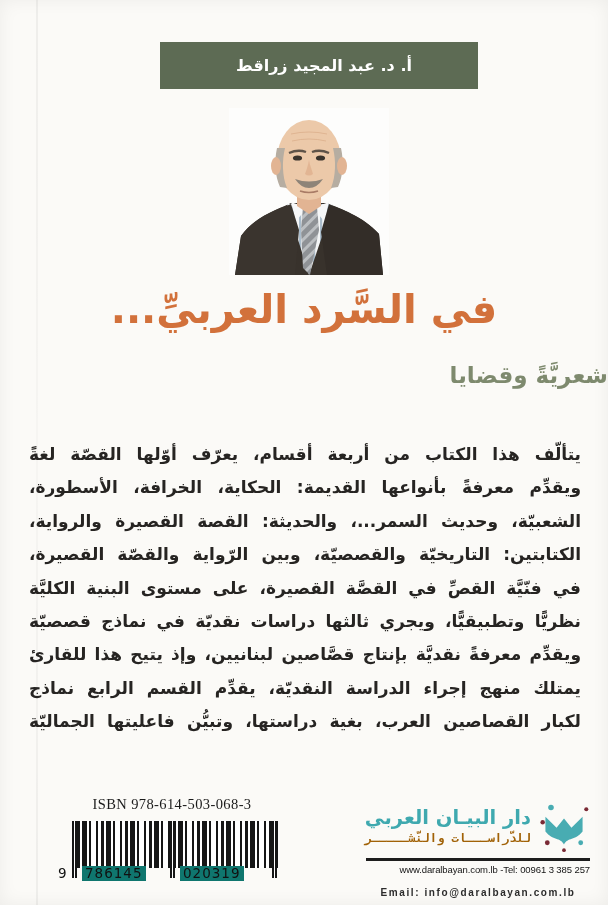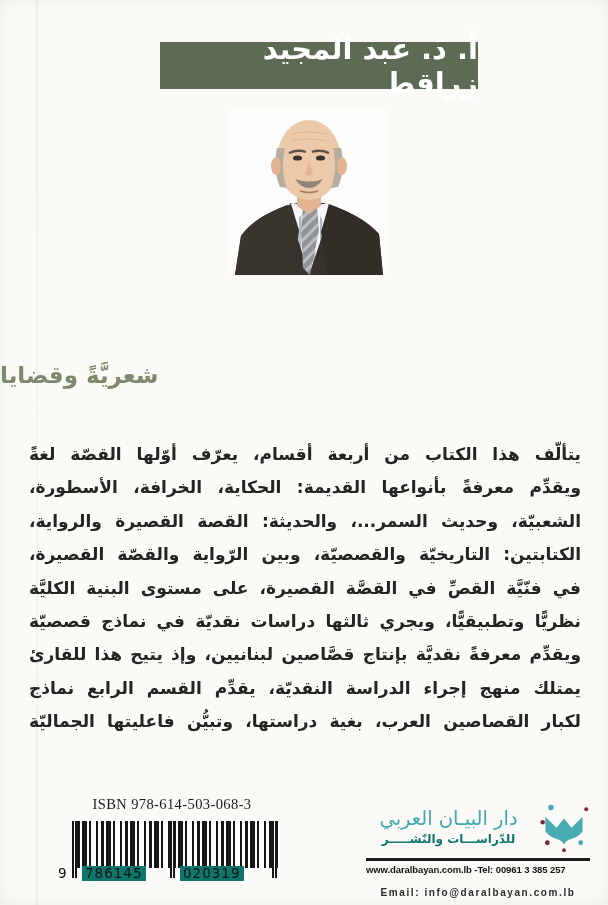--- a/index.html
+++ b/index.html
@@ -17,38 +17,38 @@
     position:absolute;left:36px;top:0;bottom:0;width:2px;
     background:linear-gradient(180deg,rgba(0,0,0,0.05),rgba(0,0,0,0.02),rgba(0,0,0,0.05));
   }
   
   .author-box{
     position:absolute;left:160px;top:42px;width:318px;height:47px;
     background:#5d6b54;
     display:flex;align-items:center;justify-content:center;
   }
   .author-box span{
-    color:#ffffff;font-size:29px;font-weight:bold;direction:rtl;
+    color:#ffffff;font-size:16px;font-weight:bold;direction:rtl;
     letter-spacing:.3px;
     margin-left:10px;
   }
   
   .photo{
     position:absolute;left:229px;top:108px;width:160px;height:167px;
   }
   .photo svg{display:block;width:160px;height:167px;}
   
   .title{
     position:absolute;left:0;top:286px;width:608px;
     text-align:center;direction:rtl;
     color:#d2713b;font-size:40px;font-weight:bold;
   }
   .subtitle{
     position:absolute;left:0;top:362px;width:608px;
-    text-align:left;direction:rtl;
+    text-align:right;direction:rtl;
     color:#7e8a6e;font-size:23px;font-weight:bold;
   }
   
   .blurb{
     position:absolute;left:29px;top:438px;width:552px;
     direction:rtl;color:#262422;
     font-size:17px;font-weight:bold;
   }
   .blurb-line{
     height:33.4px;line-height:33.4px;overflow:hidden;
@@ -90,31 +90,31 @@
   .bc-g1{left:24px;}
   .bc-g2{left:122px;}
   .pub-block{
     position:absolute;left:366px;top:800px;width:224px;
   }
   .logo-row{
     display:flex;align-items:center;justify-content:flex-end;gap:7px;
   }
   .logo-text{flex:1;text-align:center;direction:rtl;}
   .pub-name{
-    color:#3fa9af;font-size:19.5px;font-weight:normal;white-space:nowrap;
+    color:#3fa9af;font-size:19.5px;font-weight:bold;white-space:nowrap;
   }
   .pub-tagline{
-    color:#0f766e;font-size:12px;font-weight:bold;margin-top:2px;white-space:nowrap;
+    color:#a16207;font-size:12px;font-weight:bold;margin-top:2px;white-space:nowrap;font-family:Liberation Mono, monospace;
   }
   .logo-mark svg{display:block;width:52px;height:52px;}
   .pub-rule{height:3px;background:#1d1d1d;margin:6px 0 3px;}
   .pub-web{
     font-family:"Liberation Sans",sans-serif;
-    font-size:9.5px;font-weight:bold;color:#141414;
-    letter-spacing:-0.1px;text-align:left;white-space:nowrap;
+    font-size:9.5px;font-weight:normal;color:#141414;
+    letter-spacing:-0.1px;text-align:right;white-space:nowrap;
   }
   .pub-email{
     font-family:"Liberation Sans",sans-serif;
     font-size:10px;font-weight:bold;color:#2c2c2c;
     letter-spacing:1.6px;text-align:center;margin-top:12px;white-space:nowrap;
   }
 </style>
 </head>
 <body>
 
@@ -156,20 +156,21 @@
       <path d="M60,45 Q69,41 77,44" stroke="#5f5348" stroke-width="2.4" fill="none"></path>
       <path d="M83,44 Q91,41 100,45" stroke="#5f5348" stroke-width="2.4" fill="none"></path>
       <ellipse cx="68.5" cy="50" rx="4.6" ry="2.6" fill="#3a332c"></ellipse>
       <ellipse cx="91.5" cy="50" rx="4.6" ry="2.6" fill="#3a332c"></ellipse>
       <path d="M80,52 C79,58 77,63 76,66 Q80,69 84,66 C83,62 81,58 80,52" fill="#e0b28f" opacity="0.85"></path>
       <path d="M66,71 Q80,76 94,71 Q88,80 80,80 Q72,80 66,71 Z" fill="#8e8478"></path>
       <path d="M71,83 Q80,86 89,83" stroke="#a97c66" stroke-width="1.6" fill="none"></path>
     </svg>
   </div>
 
+  <div class="title">في السَّرد العربيِّ...</div>
   <div class="subtitle">شعريَّةً وقضايا</div>
 
   <div class="blurb">
     <div class="blurb-line">يتألّف هذا الكتاب من أربعة أقسام، يعرّف أوّلها القصّة لغةً واصطلاحًا،</div>
     <div class="blurb-line">ويقدِّم معرفةً بأنواعها القديمة: الحكاية، الخرافة، الأسطورة، المقامة، السيرة</div>
     <div class="blurb-line">الشعبيّة، وحديث السمر...، والحديثة: القصة القصيرة والرواية، ويميِّز بين</div>
     <div class="blurb-line">الكتابتين: التاريخيّة والقصصيّة، وبين الرّواية والقصّة القصيرة، ويبحث ثانيه</div>
     <div class="blurb-line">في فنّيَّة القصِّ في القصَّة القصيرة، على مستوى البنية الكليَّة ومكوّناتها،</div>
     <div class="blurb-line">نظريًّا وتطبيقيًّا، ويجري ثالثها دراسات نقديّة في نماذج قصصيّة متميّزة،</div>
     <div class="blurb-line">ويقدِّم معرفةً نقديَّة بإنتاج قصَّاصين لبنانيين، وإذ يتيح هذا للقارئ أن</div>

